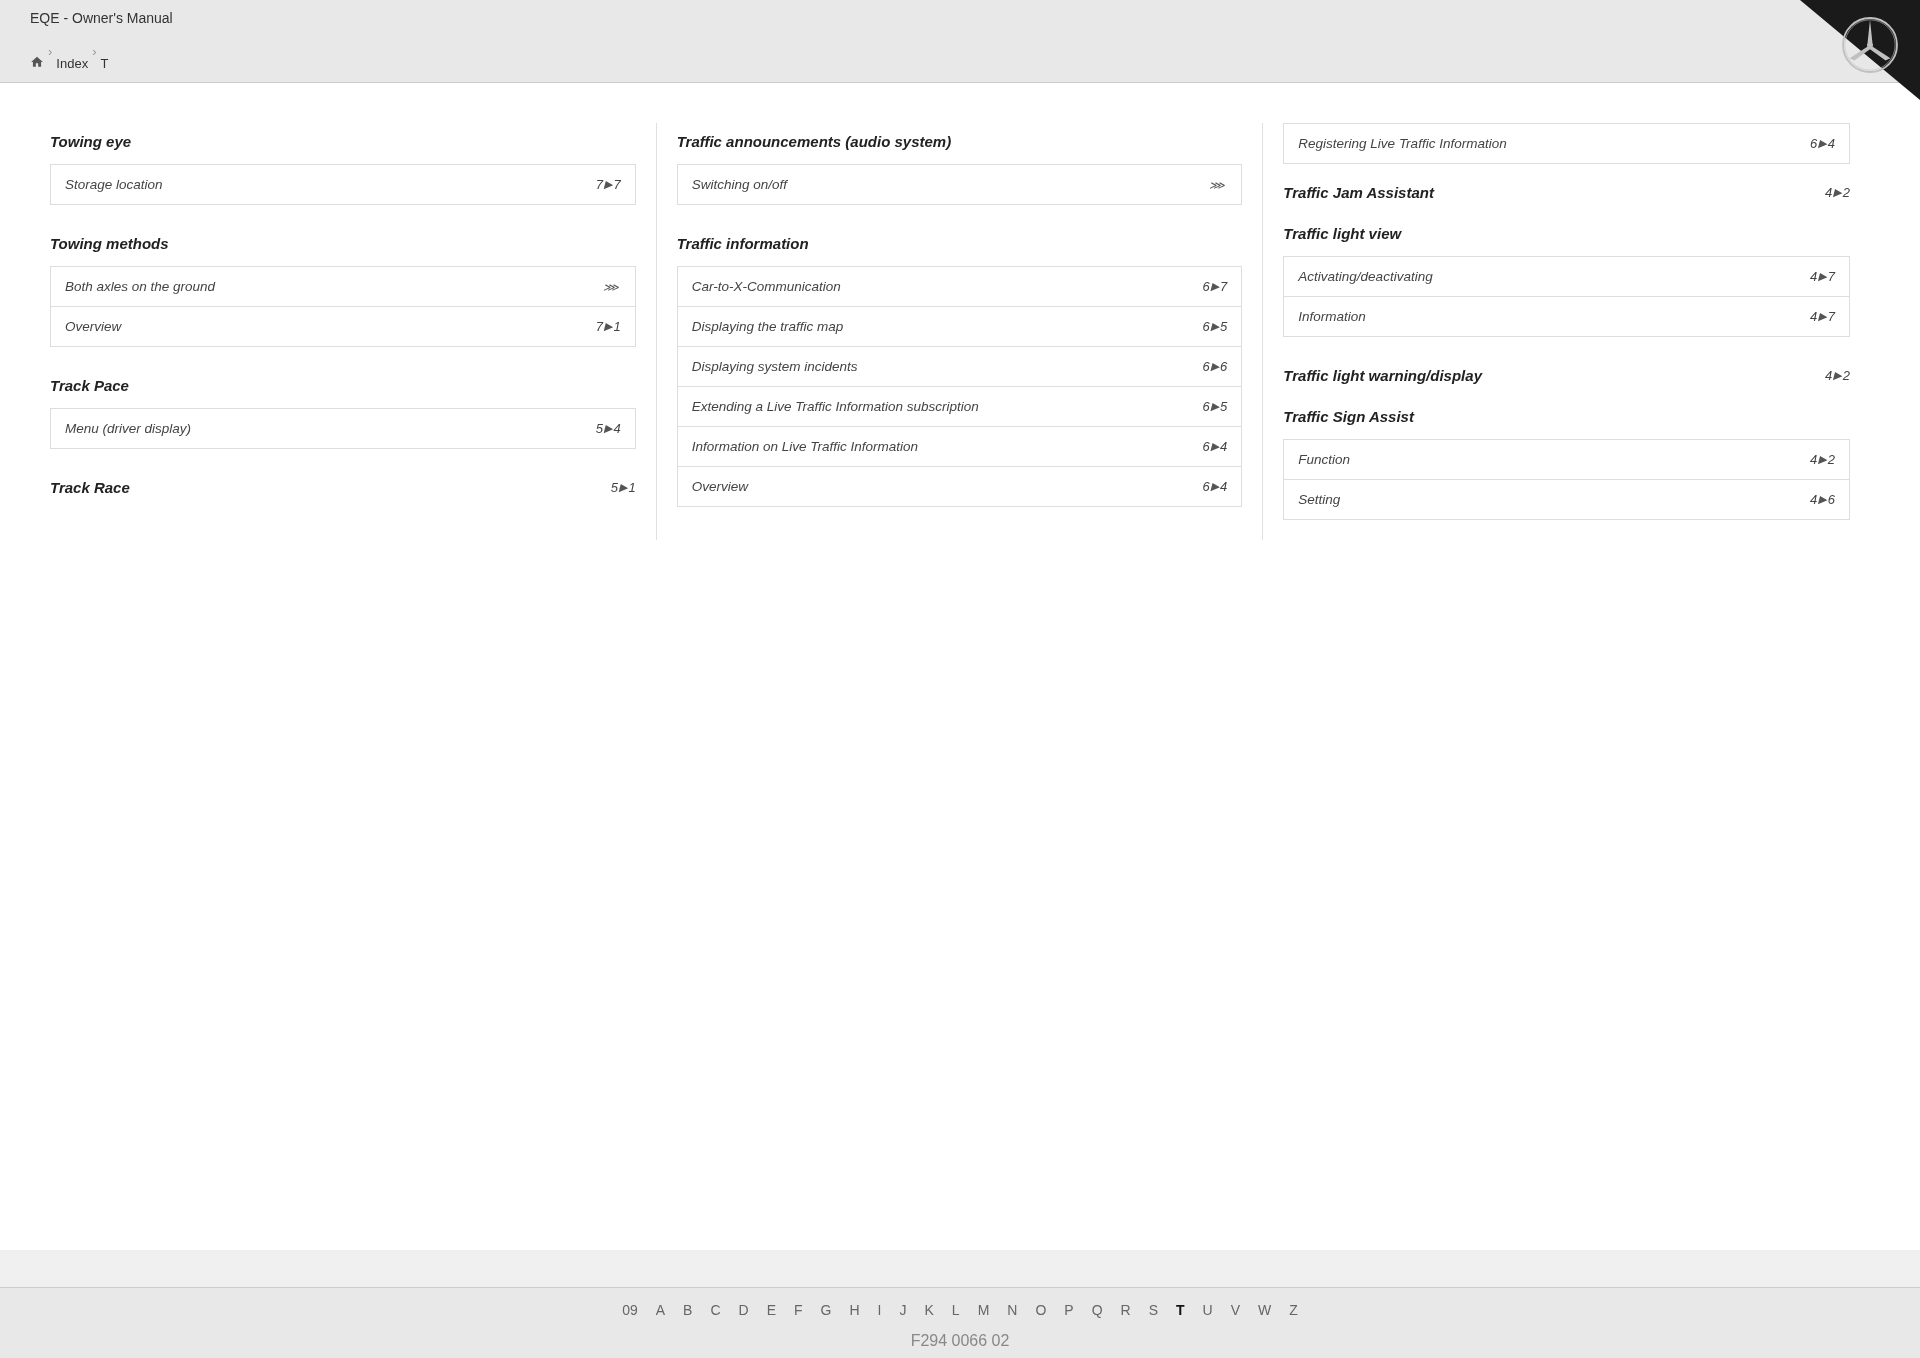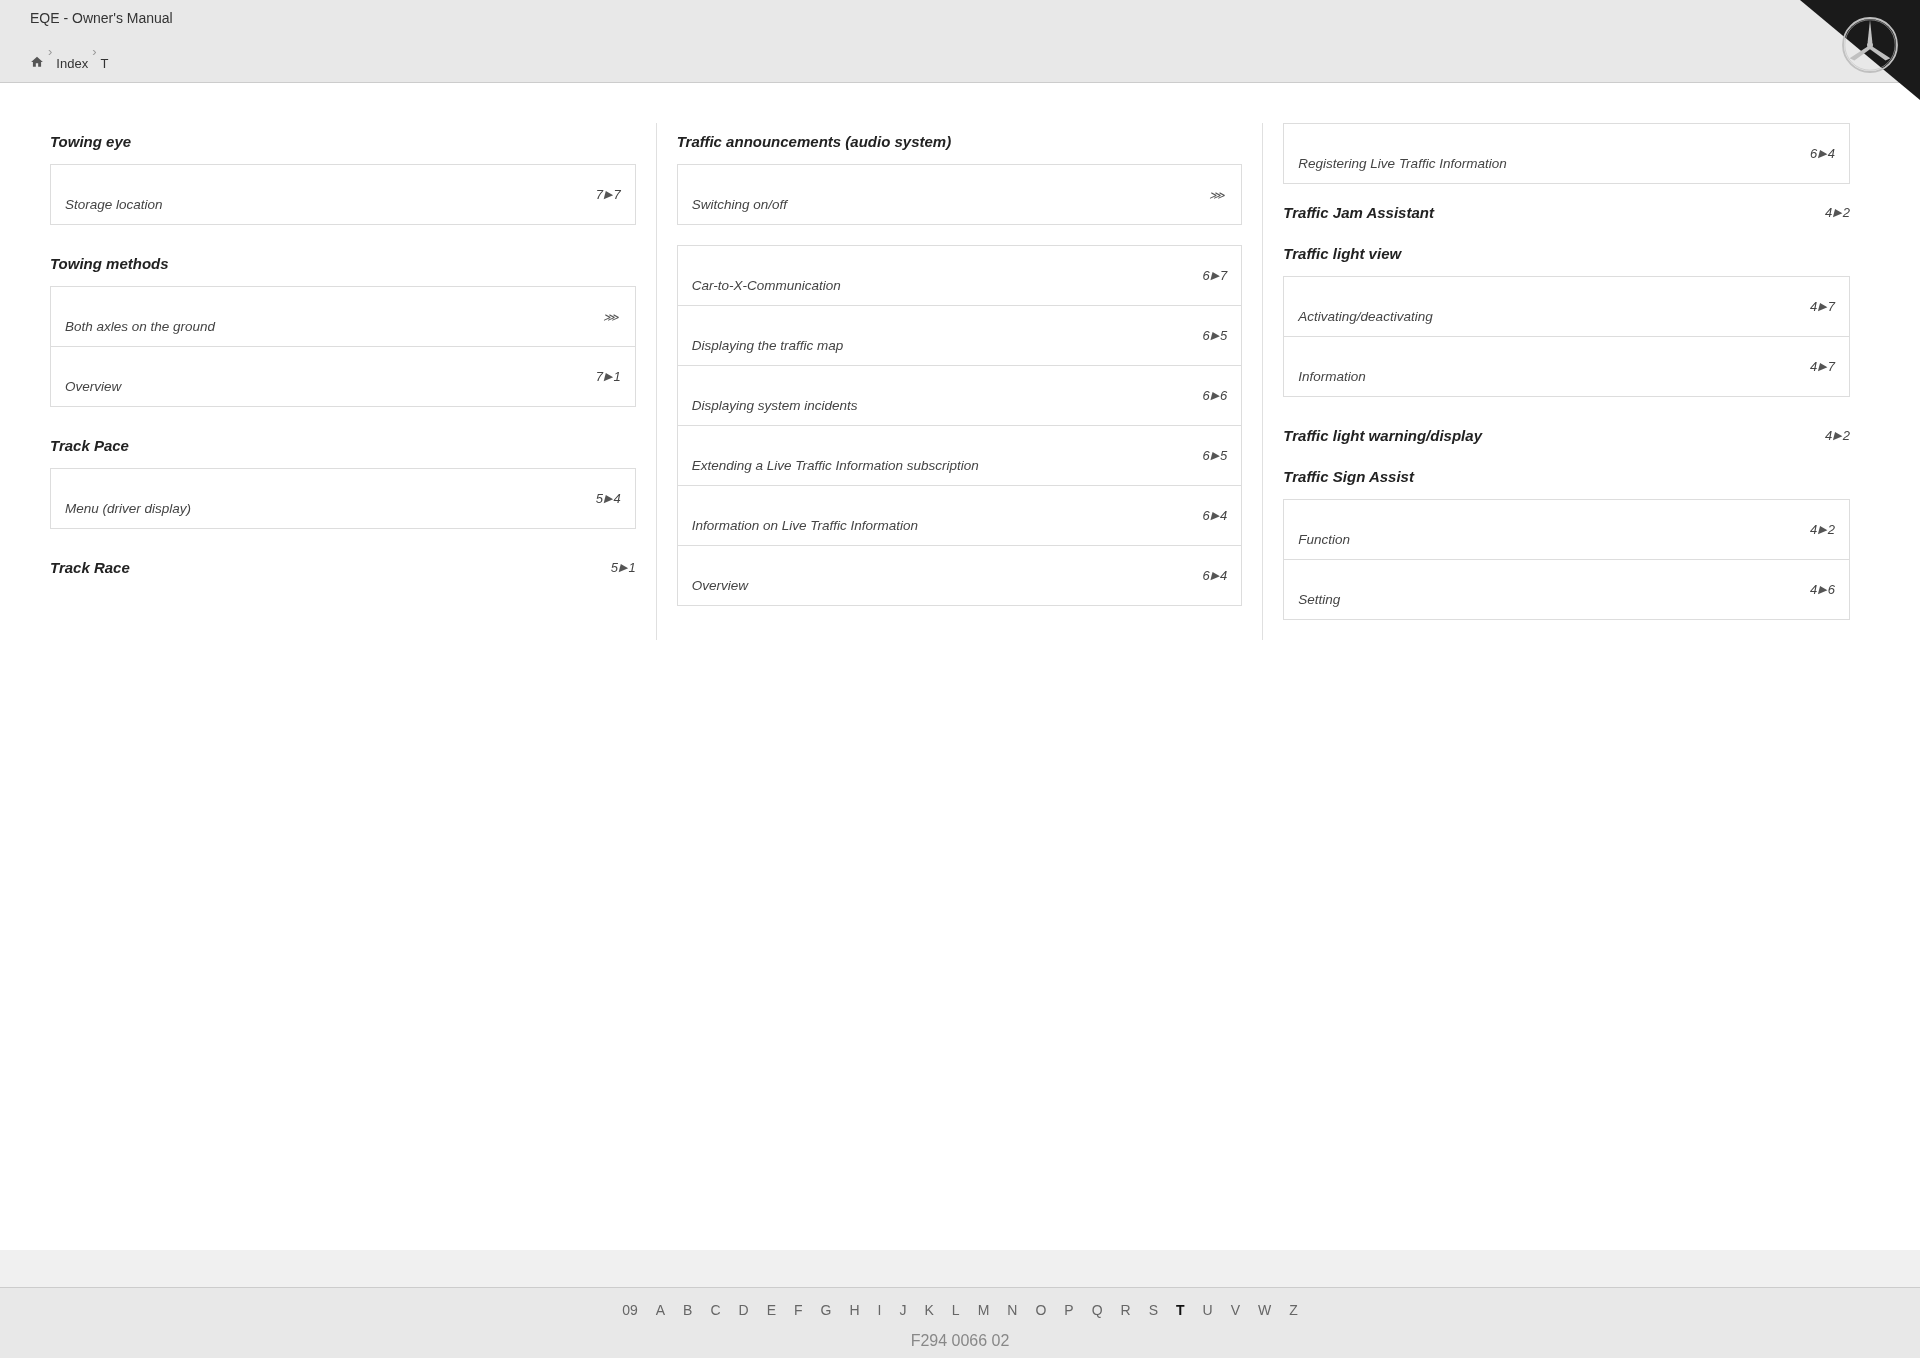--- a/index.html
+++ b/index.html
@@ -111,21 +111,20 @@
       font-size: 13.5px;
       color: #333;
     }
     .entry-row:last-child {
       border-bottom: none;
     }
 
     .entry-text {
       flex: 1;
       color: #444;
-      margin-top: 20px;
     }
     .entry-page {
       color: #444;
       white-space: nowrap;
       display: flex;
       align-items: center;
       gap: 1px;
       font-size: 13px;
     }
     .arrow-symbol {
@@ -277,20 +276,23 @@
         <div class="entry-row">
           <span class="entry-text">Switching on/off</span>
           <span class="entry-page">
             <svg width="18" height="12" viewBox="0 0 18 12">
                 <text x="0" y="10" font-size="11" fill="#555">⋙</text>
               </svg>
           </span>
         </div>
       </div>
 
+      <div class="section-entry">
+        <span class="section-entry-label">Traffic information</span>
+      </div>
       <div class="entry-group">
         <div class="entry-row">
           <span class="entry-text">Car-to-X-Communication</span>
           <span class="entry-page">6<span class="arrow-symbol">▶</span>7</span>
         </div>
         <div class="entry-row">
           <span class="entry-text">Displaying the traffic map</span>
           <span class="entry-page">6<span class="arrow-symbol">▶</span>5</span>
         </div>
         <div class="entry-row">

